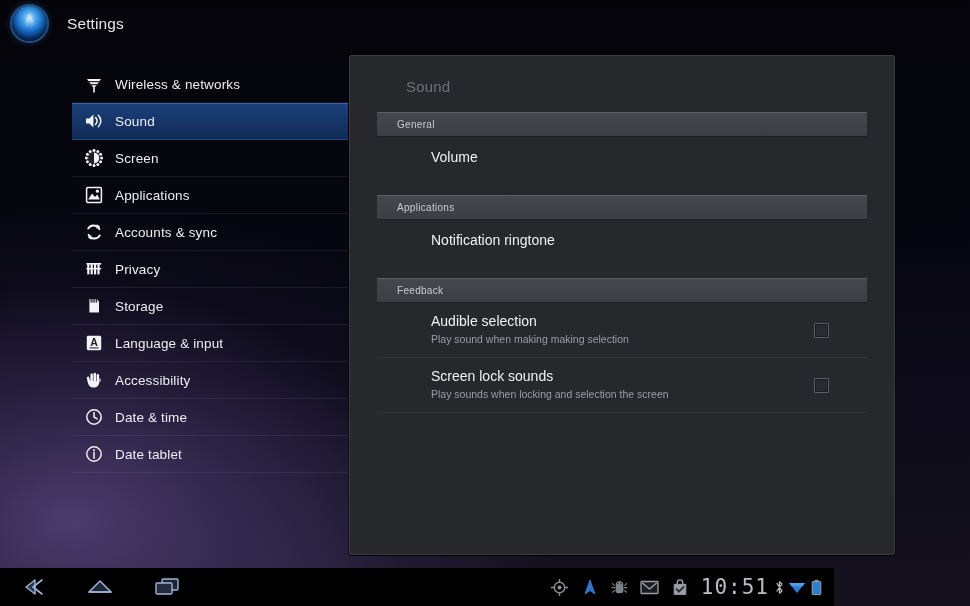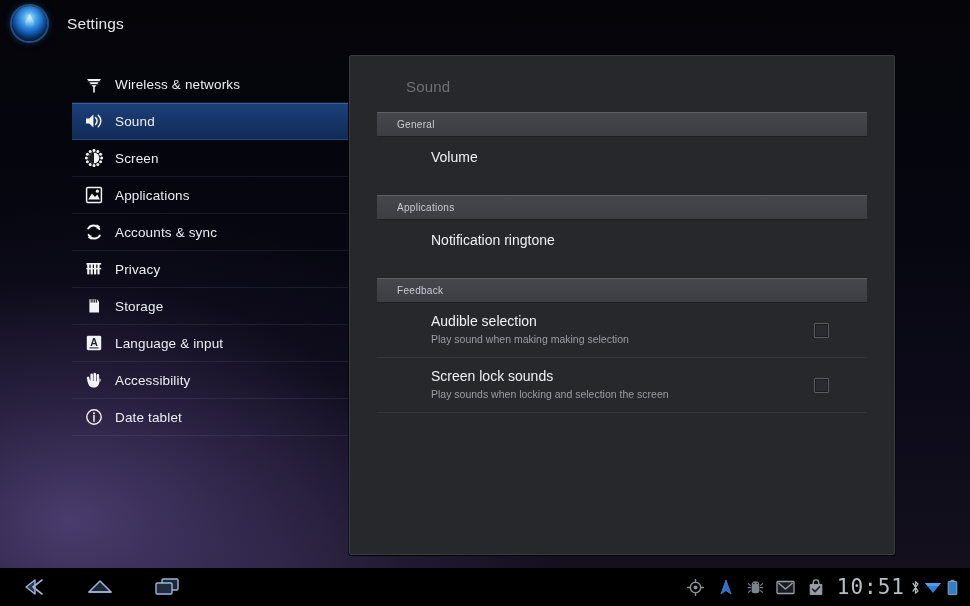--- a/index.html
+++ b/index.html
@@ -102,21 +102,21 @@
   .item-sub{ font-size:10.5px; color:#9a9da4; line-height:15px; margin-top:2px; }
   .item-plain{ padding:12px 0 12px 54px; }
   .cbox{
     width:15px; height:15px; flex:none; margin-right:38px;
     border:1px solid #5a5d64; background:#2a2b30; border-radius:1px;
     box-shadow:inset 0 0 0 1px rgba(0,0,0,0.35);
   }
 
   
   .sysbar{
-    position:absolute; left:0; bottom:0; width:970px; height:38px;
+    position:absolute; left:0; bottom:0; width:834px; height:38px;
     background:#000; display:flex; align-items:center; z-index:6;margin-top:16px;
   }
   .navbtns{ display:flex; align-items:center; gap:29px; padding-left:14px; }
   .navbtn{ width:38px; height:28px; display:flex; align-items:center; justify-content:center; cursor:pointer; }
   .sysright{ margin-left:auto; display:flex; align-items:center; padding-right:8px; gap:0; }
   .sysicon{ width:30px; height:26px; display:flex; align-items:center; justify-content:center; }
   .clock{
     font-family:"DejaVu Sans Mono", monospace;
     font-size:21px; color:#b9bdc6; letter-spacing:1px;
     padding:0 3px 0 6px; line-height:26px;
@@ -247,20 +247,29 @@
               <rect x="11.6" y="3" width="2.5" height="8.2" rx="1.25"></rect>
               <path d="M2.6 9.6 C2.6 9.6 2.6 16.6 8.4 16.6 C13.6 16.6 14.4 12.8 14.4 9.4 L14.4 7.6 C14.4 7.6 15.6 7.4 15.6 8.8 L15.6 10.4 Z"></path>
             </g>
           </svg>
         </span>
         <span class="navlabel">Accessibility</span>
       </div>
       <div class="navrow">
         <span class="navicon">
           <svg width="18" height="18" viewBox="0 0 18 18">
+            <circle cx="9" cy="9" r="7.2" fill="none" stroke="#f2f3f6" stroke-width="1.5"></circle>
+            <path d="M9 4.4 V9 L12.2 10.8" fill="none" stroke="#f2f3f6" stroke-width="1.5" stroke-linecap="round" stroke-linejoin="round"></path>
+          </svg>
+        </span>
+        <span class="navlabel">Date &amp; time</span>
+      </div>
+      <div class="navrow">
+        <span class="navicon">
+          <svg width="18" height="18" viewBox="0 0 18 18">
             <circle cx="9" cy="9" r="7.2" fill="none" stroke="#f2f3f6" stroke-width="1.4"></circle>
             <circle cx="9" cy="5.2" r="1.05" fill="#f2f3f6"></circle>
             <path d="M9 7.6 V13.2" stroke="#f2f3f6" stroke-width="1.5" stroke-linecap="round"></path>
           </svg>
         </span>
         <span class="navlabel">Date tablet</span>
       </div>
     </div>
 
   <div class="panel">

